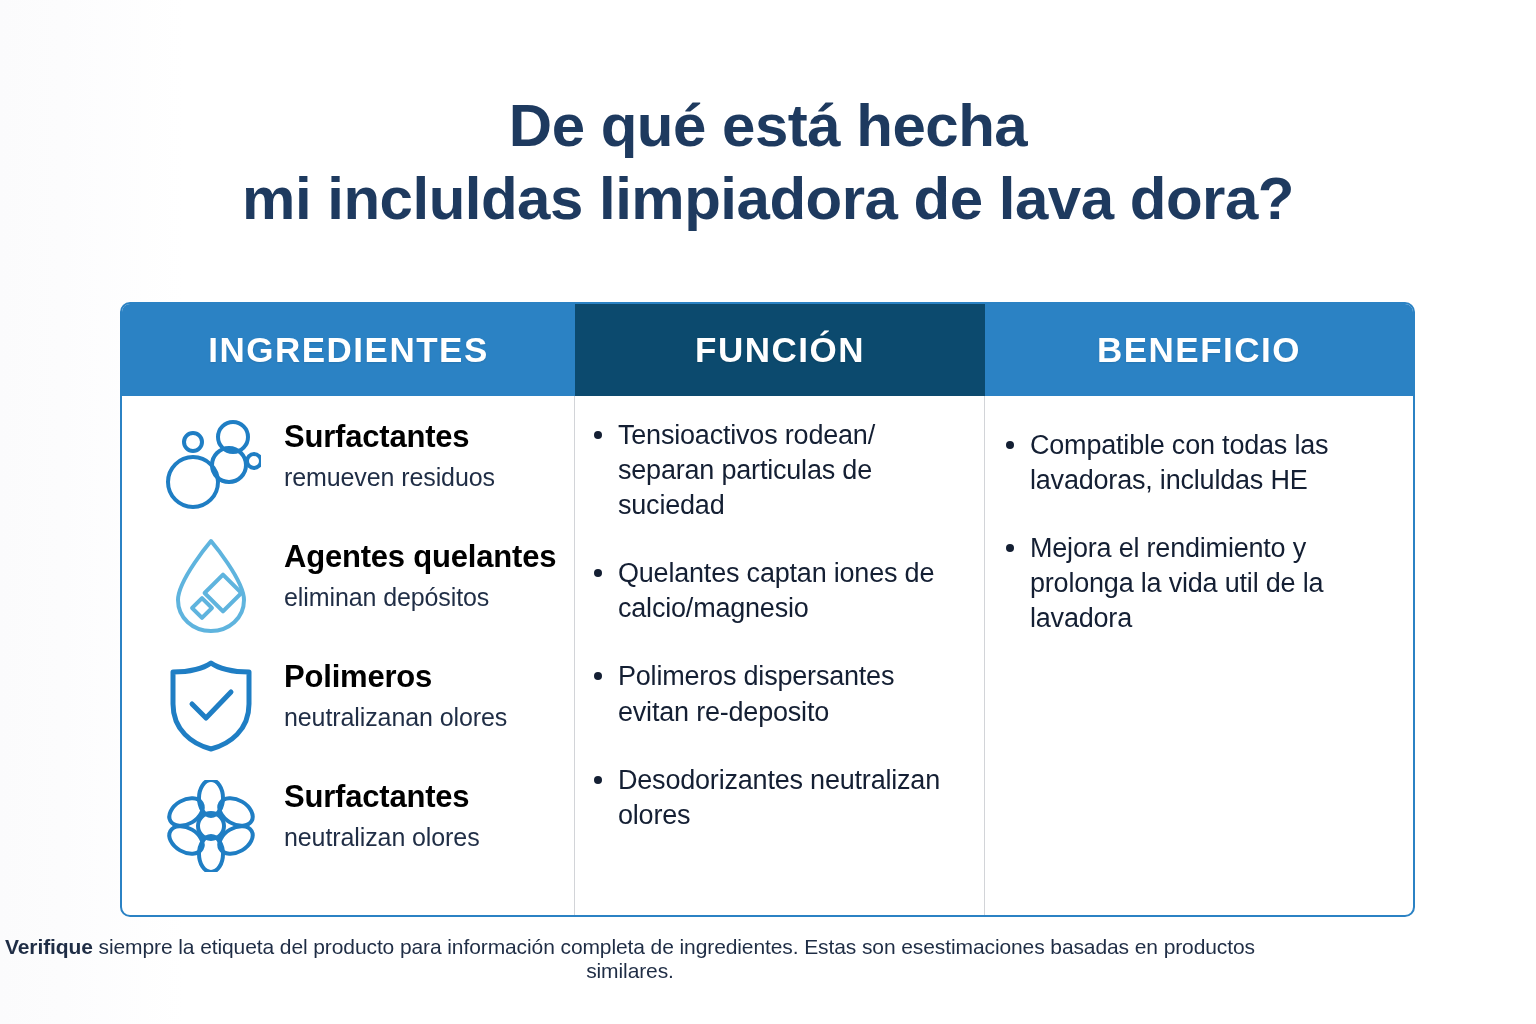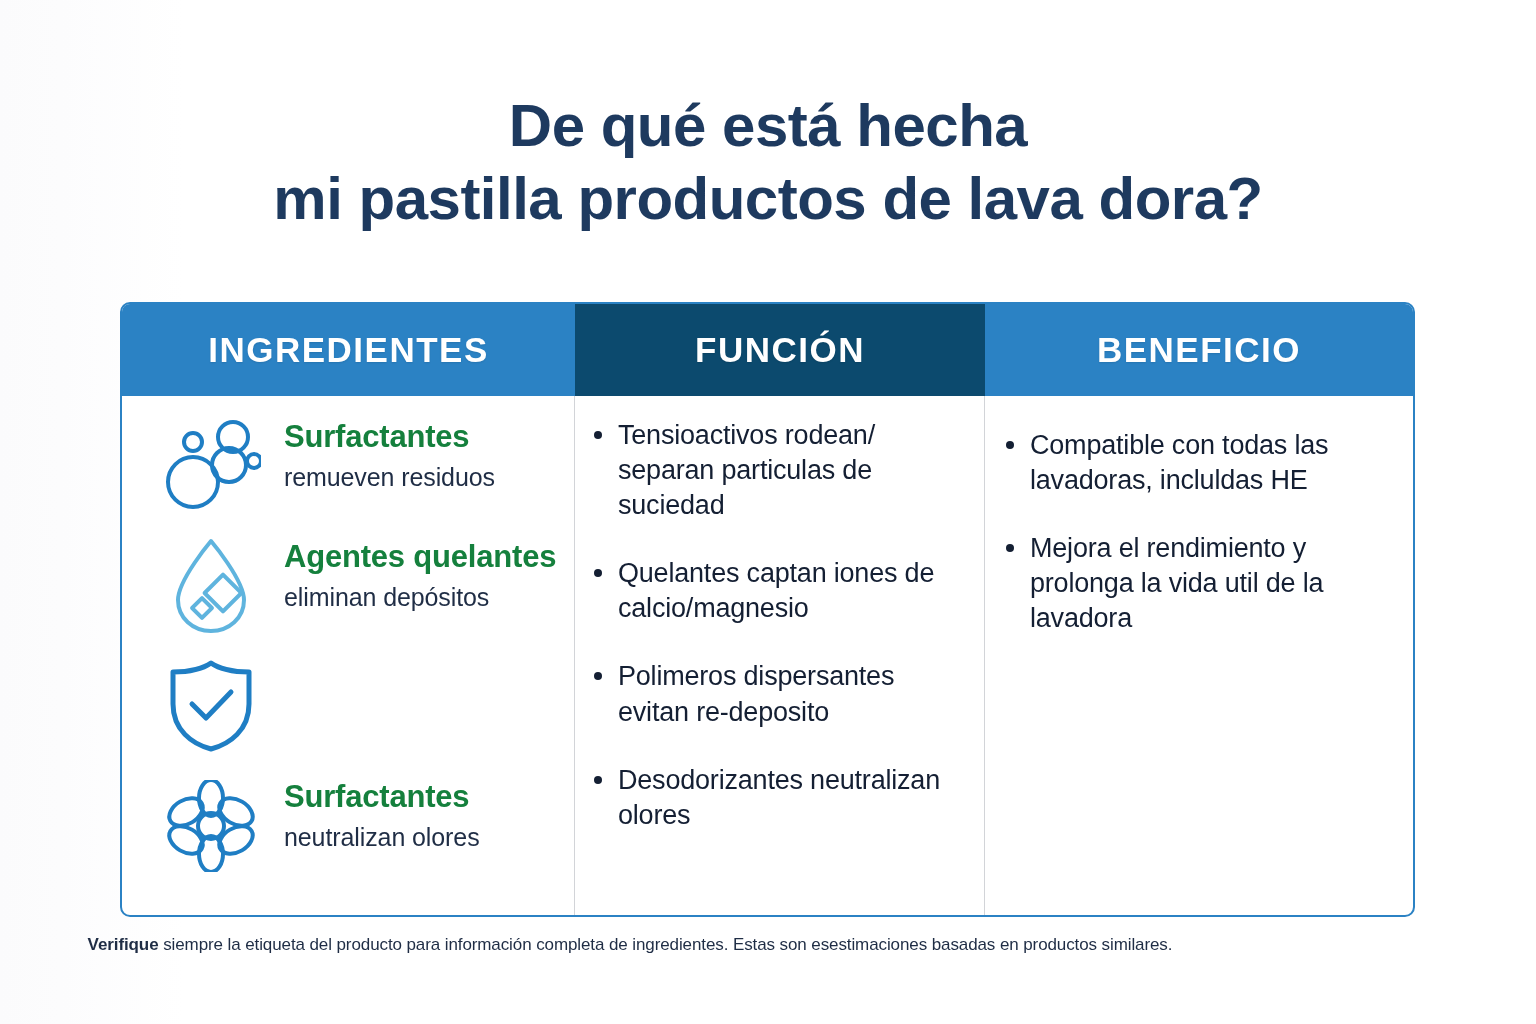--- a/index.html
+++ b/index.html
@@ -120,21 +120,21 @@
     justify-content: center;
   }
   .ing-icon svg { display: block; }
   .ing-text {
     padding-top: 6px;
     min-width: 0;
   }
   .ing-name {
     font-size: 31px;
     font-weight: bold;
-    color: #15803d;
+    color: #000000;
     line-height: 1.1;
     letter-spacing: -0.2px;
   }
   .ing-sub {
     font-size: 25px;
     color: #1f2d45;
     line-height: 1.18;
     margin-top: 9px;
     letter-spacing: -0.1px;
   }
@@ -165,34 +165,34 @@
     background: #141f33;
   }
 
   
   .footer {
     position: absolute;
     left: 0;
     top: 935px;
     width: 1260px;
     text-align: center;
-    font-size: 17px;
+    font-size: 21px;
     color: #1f2d45;
     letter-spacing: -0.1px;
   }
   .footer b { font-weight: bold; }
 </style>
 </head>
 <body>
 
 <div class="canvas">
 
   <div class="title-block">
     <div class="title-line title-line-1">De qué está hecha</div>
-    <div class="title-line title-line-2">mi pastilla productos de lava dora?</div>
+    <div class="title-line title-line-2">mi incluldas limpiadora de lava dora?</div>
   </div>
 
   <div class="table">
 
     <div class="header-row">
       <div class="head-cell head-ingredientes">
         <span>INGREDIENTES</span>
       </div>
       <div class="head-cell head-funcion">
         <span>FUNCIÓN</span>
@@ -236,20 +236,24 @@
               <div class="ing-sub">eliminan depósitos</div>
             </div>
           </div>
 
           <div class="ing-row">
             <div class="ing-icon">
               <svg width="86" height="92" viewBox="0 0 86 92" fill="none" stroke="#1f7ec4" stroke-width="5" stroke-linejoin="round" stroke-linecap="round">
                 <path d="M5 12 C22 12 36 8 43 3 C50 8 64 12 81 12 L81 44 C81 70 62 84 43 89 C24 84 5 70 5 44 Z"></path>
                 <path d="M24 44 L38 58 L63 32" stroke-width="5"></path>
               </svg>
+            </div>
+            <div class="ing-text">
+              <div class="ing-name">Polimeros</div>
+              <div class="ing-sub">neutralizanan olores</div>
             </div>
           </div>
 
           <div class="ing-row">
             <div class="ing-icon">
               <svg width="92" height="92" viewBox="0 0 92 92" fill="none" stroke="#1f7ec4" stroke-width="4">
                 <ellipse cx="46" cy="18" rx="12" ry="18"></ellipse>
                 <ellipse cx="46" cy="74" rx="12" ry="18"></ellipse>
                 <ellipse cx="21" cy="32" rx="12" ry="18" transform="rotate(60 21 32)"></ellipse>
                 <ellipse cx="71" cy="60" rx="12" ry="18" transform="rotate(60 71 60)"></ellipse>

